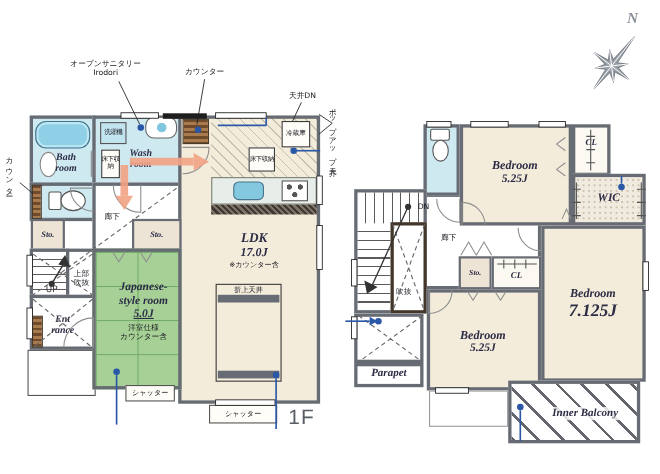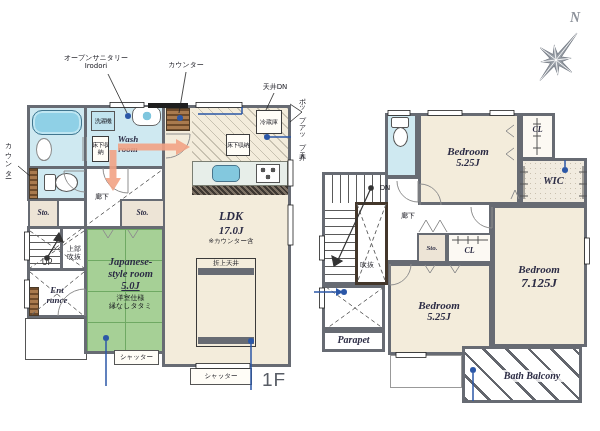--- a/index.html
+++ b/index.html
@@ -83,20 +83,24 @@
 
   <div class="thinbox" style="left:114px;top:350px;width:45px;height:15px;border-width:1px;border-color:#555;"></div>
   <div class="lbl jp" style="left:114px;top:350px;width:45px;height:15px;font-size:6.5px;">
       <span>シャッター</span>
     </div>
   <div class="thinbox" style="left:190px;top:368px;width:62px;height:17px;border-width:1px;border-color:#555;"></div>
   <div class="lbl jp" style="left:190px;top:368px;width:62px;height:17px;font-size:6.5px;">
       <span>シャッター</span>
     </div>
 
+  <div class="lbl name" style="left:38px;top:134px;width:44px;height:26px;font-size:9px;">
+    <span>Bath</span>
+      <span>room</span>
+    </div>
   <div class="lbl name" style="left:102px;top:131px;width:52px;height:26px;font-size:9px;">
     <span>Wash</span>
       <span>room</span>
     </div>
   <div class="lbl jp" style="left:88px;top:192px;width:28px;height:11px;font-size:7px;">
       <span>廊下</span>
     </div>
   <div class="lbl name" style="left:28px;top:199px;width:31px;height:29px;font-size:7.5px;">
       <span>Sto.</span>
     </div>
@@ -112,21 +116,21 @@
     </div>
   <div class="lbl name" style="left:33px;top:282px;width:48px;height:26px;font-size:9px;">
     <span>Ent</span>
       <span>rance</span>
     </div>
   <div class="lbl" style="left:87px;top:243px;width:87px;height:80px;">
     <span class="name" style="font-size:10.5px;">Japanese-</span>
     <span class="name" style="font-size:10.5px;">style room</span>
     <span class="name" style="font-size:10.5px;text-decoration:underline;">5.0J</span>
     <span class="jp" style="font-size:7px;margin-top:2px;">洋室仕様</span>
-    <span class="jp" style="font-size:7px;">縁なしタタミ</span>
+    <span class="jp" style="font-size:7px;">カウンター含</span>
     </div>
   <div class="lbl" style="left:195px;top:205px;width:72px;height:46px;">
     <span class="name" style="font-size:12px;font-style:italic;">LDK</span>
     <span class="name" style="font-size:11px;">17.0J</span>
     <span class="jp" style="font-size:6.5px;margin-top:2px;">※カウンター含</span>
     </div>
   <div class="floor-tag" style="left:262px;top:369px;">1F</div>
 
   <div class="lbl jp" style="left:52px;top:51px;width:88px;height:22px;font-size:7px;">
     <span>オープンサニタリー</span>
@@ -190,27 +194,27 @@
   <div class="lbl" style="left:428px;top:138px;width:80px;height:38px;">
     <span class="name" style="font-size:11px;">Bedroom</span>
     <span class="name" style="font-size:10.5px;">5.25J</span>
     </div>
   <div class="lbl" style="left:396px;top:292px;width:86px;height:38px;">
     <span class="name" style="font-size:11px;">Bedroom</span>
     <span class="name" style="font-size:10.5px;">5.25J</span>
     </div>
   <div class="lbl" style="left:498px;top:258px;width:82px;height:38px;">
     <span class="name" style="font-size:11px;">Bedroom</span>
-    <span class="name" style="font-size:13px;">7.125J</span>
+    <span class="name" style="font-size:16px;">7.125J</span>
     </div>
   <div class="lbl name" style="left:324px;top:331px;width:59px;height:18px;font-size:10px;">
       <span>Parapet</span>
     </div>
   <div class="lbl name" style="left:484px;top:368px;width:96px;height:16px;font-size:10px;">
-    <span style="background:rgba(255,255,255,.8);padding:0 3px;">Bath Balcony</span>
+    <span style="background:rgba(255,255,255,.8);padding:0 3px;">Inner Balcony</span>
     </div>
   <div class="floor-tag" style="left:556px;top:403px;margin-top:48px;">2F</div>
 
   <div style="position:absolute;left:516px;top:6px;width:84px;height:92px;">
     <svg width="84" height="92" viewBox="0 0 84 92">
       <g transform="translate(40,54) rotate(38)">
         <polygon fill="#9aa0a8" stroke="#7d838c" stroke-width="1" points="0,-34 2.3,-5.5 9.9,-9.9 5.5,-2.3 20,0 5.5,2.3 9.9,9.9 2.3,5.5 0,26 -2.3,5.5 -9.9,9.9 -5.5,2.3 -20,0 -5.5,-2.3 -9.9,-9.9 -2.3,-5.5"></polygon>
         <path d="M0,-34 L0,26 M-20,0 L20,0 M-9.9,-9.9 L9.9,9.9 M9.9,-9.9 L-9.9,9.9" stroke="#ffffff" stroke-width="0.8"></path>
       </g>
     </svg>

